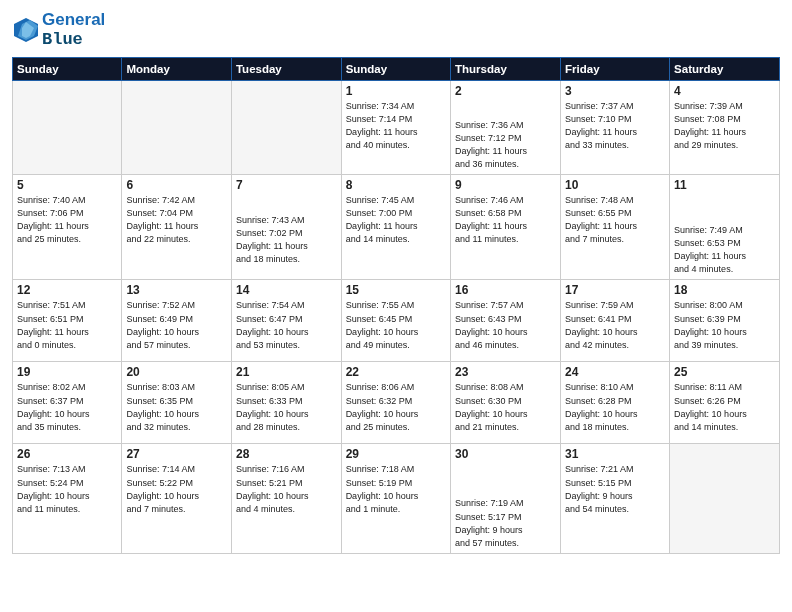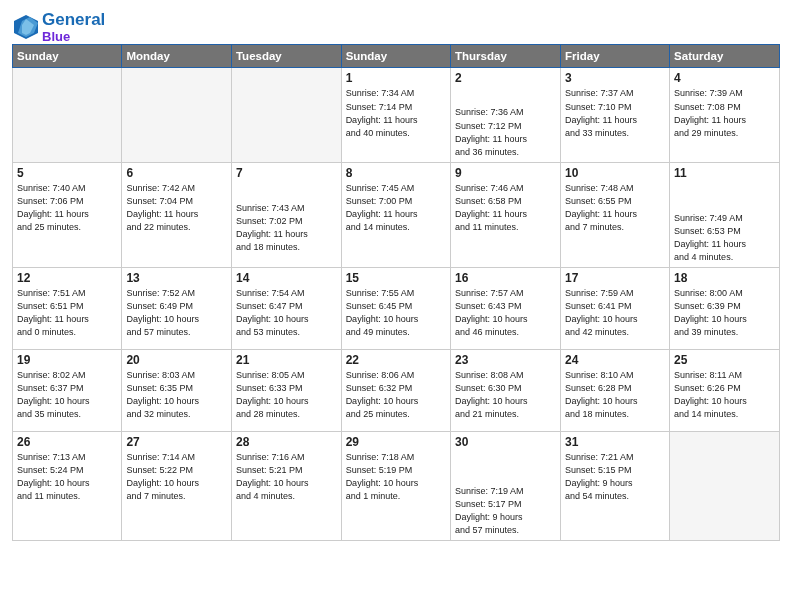--- a/index.html
+++ b/index.html
@@ -13,20 +13,21 @@
     .page {
       width: 792px;
       height: 612px;
       background: #fff;
       padding: 10px 12px;
     }
     .header {
       display: flex;
       justify-content: space-between;
       align-items: flex-start;
+      margin-bottom: 8px;
     }
     .logo {
       display: flex;
       align-items: center;
     }
     .logo-icon {
       width: 28px;
       height: 28px;
       margin-right: 2px;
     }
@@ -42,21 +43,21 @@
     .location {
       font-size: 13px;
       color: #444;
     }
     .calendar {
       width: 100%;
       border-collapse: collapse;
       border: 1px solid #ccc;
     }
     .calendar th {
-      background: #737373;
+      background: #0f172a;
       color: #fff;
       font-size: 11.5px;
       font-weight: bold;
       padding: 5px 4px;
       border: 1px solid #2060a8;
       text-align: left;
     }
     .calendar td {
       border: 1px solid #ccc;
       vertical-align: top;
@@ -89,21 +90,21 @@
     <div class="logo">
       <svg class="logo-icon" viewBox="0 0 28 28">
         <polygon points="14,2 26,8 26,20 14,26 2,20 2,8" fill="#1a6bb5"></polygon>
         <polygon points="18,4 26,10 22,20 14,24 6,20 10,8" fill="#4a9ad4"></polygon>
         <polygon points="14,6 22,12 18,20 14,22 10,20 10,12" fill="#7bbfe8"></polygon>
       </svg>
       <div>
         <div style="font-size:17px;font-weight:bold;color:#1a1a2e;line-height:1.15;">
           <span style="color:#1a6bb5;">General</span>
         </div>
-        <div style="font-size:13px;font-weight:bold;color:#6d28d9;line-height:1.15;">Blue</div>
+        <div style="font-size:17px;font-weight:bold;color:#0c4a6e;line-height:1.15;font-family:Liberation Mono, monospace;">Blue</div>
       </div>
     </div>
     <div class="title-block">
       <div class="month-title"></div>
       <div class="location"></div>
     </div>
   </div>
 
   <table class="calendar">
     <thead>

